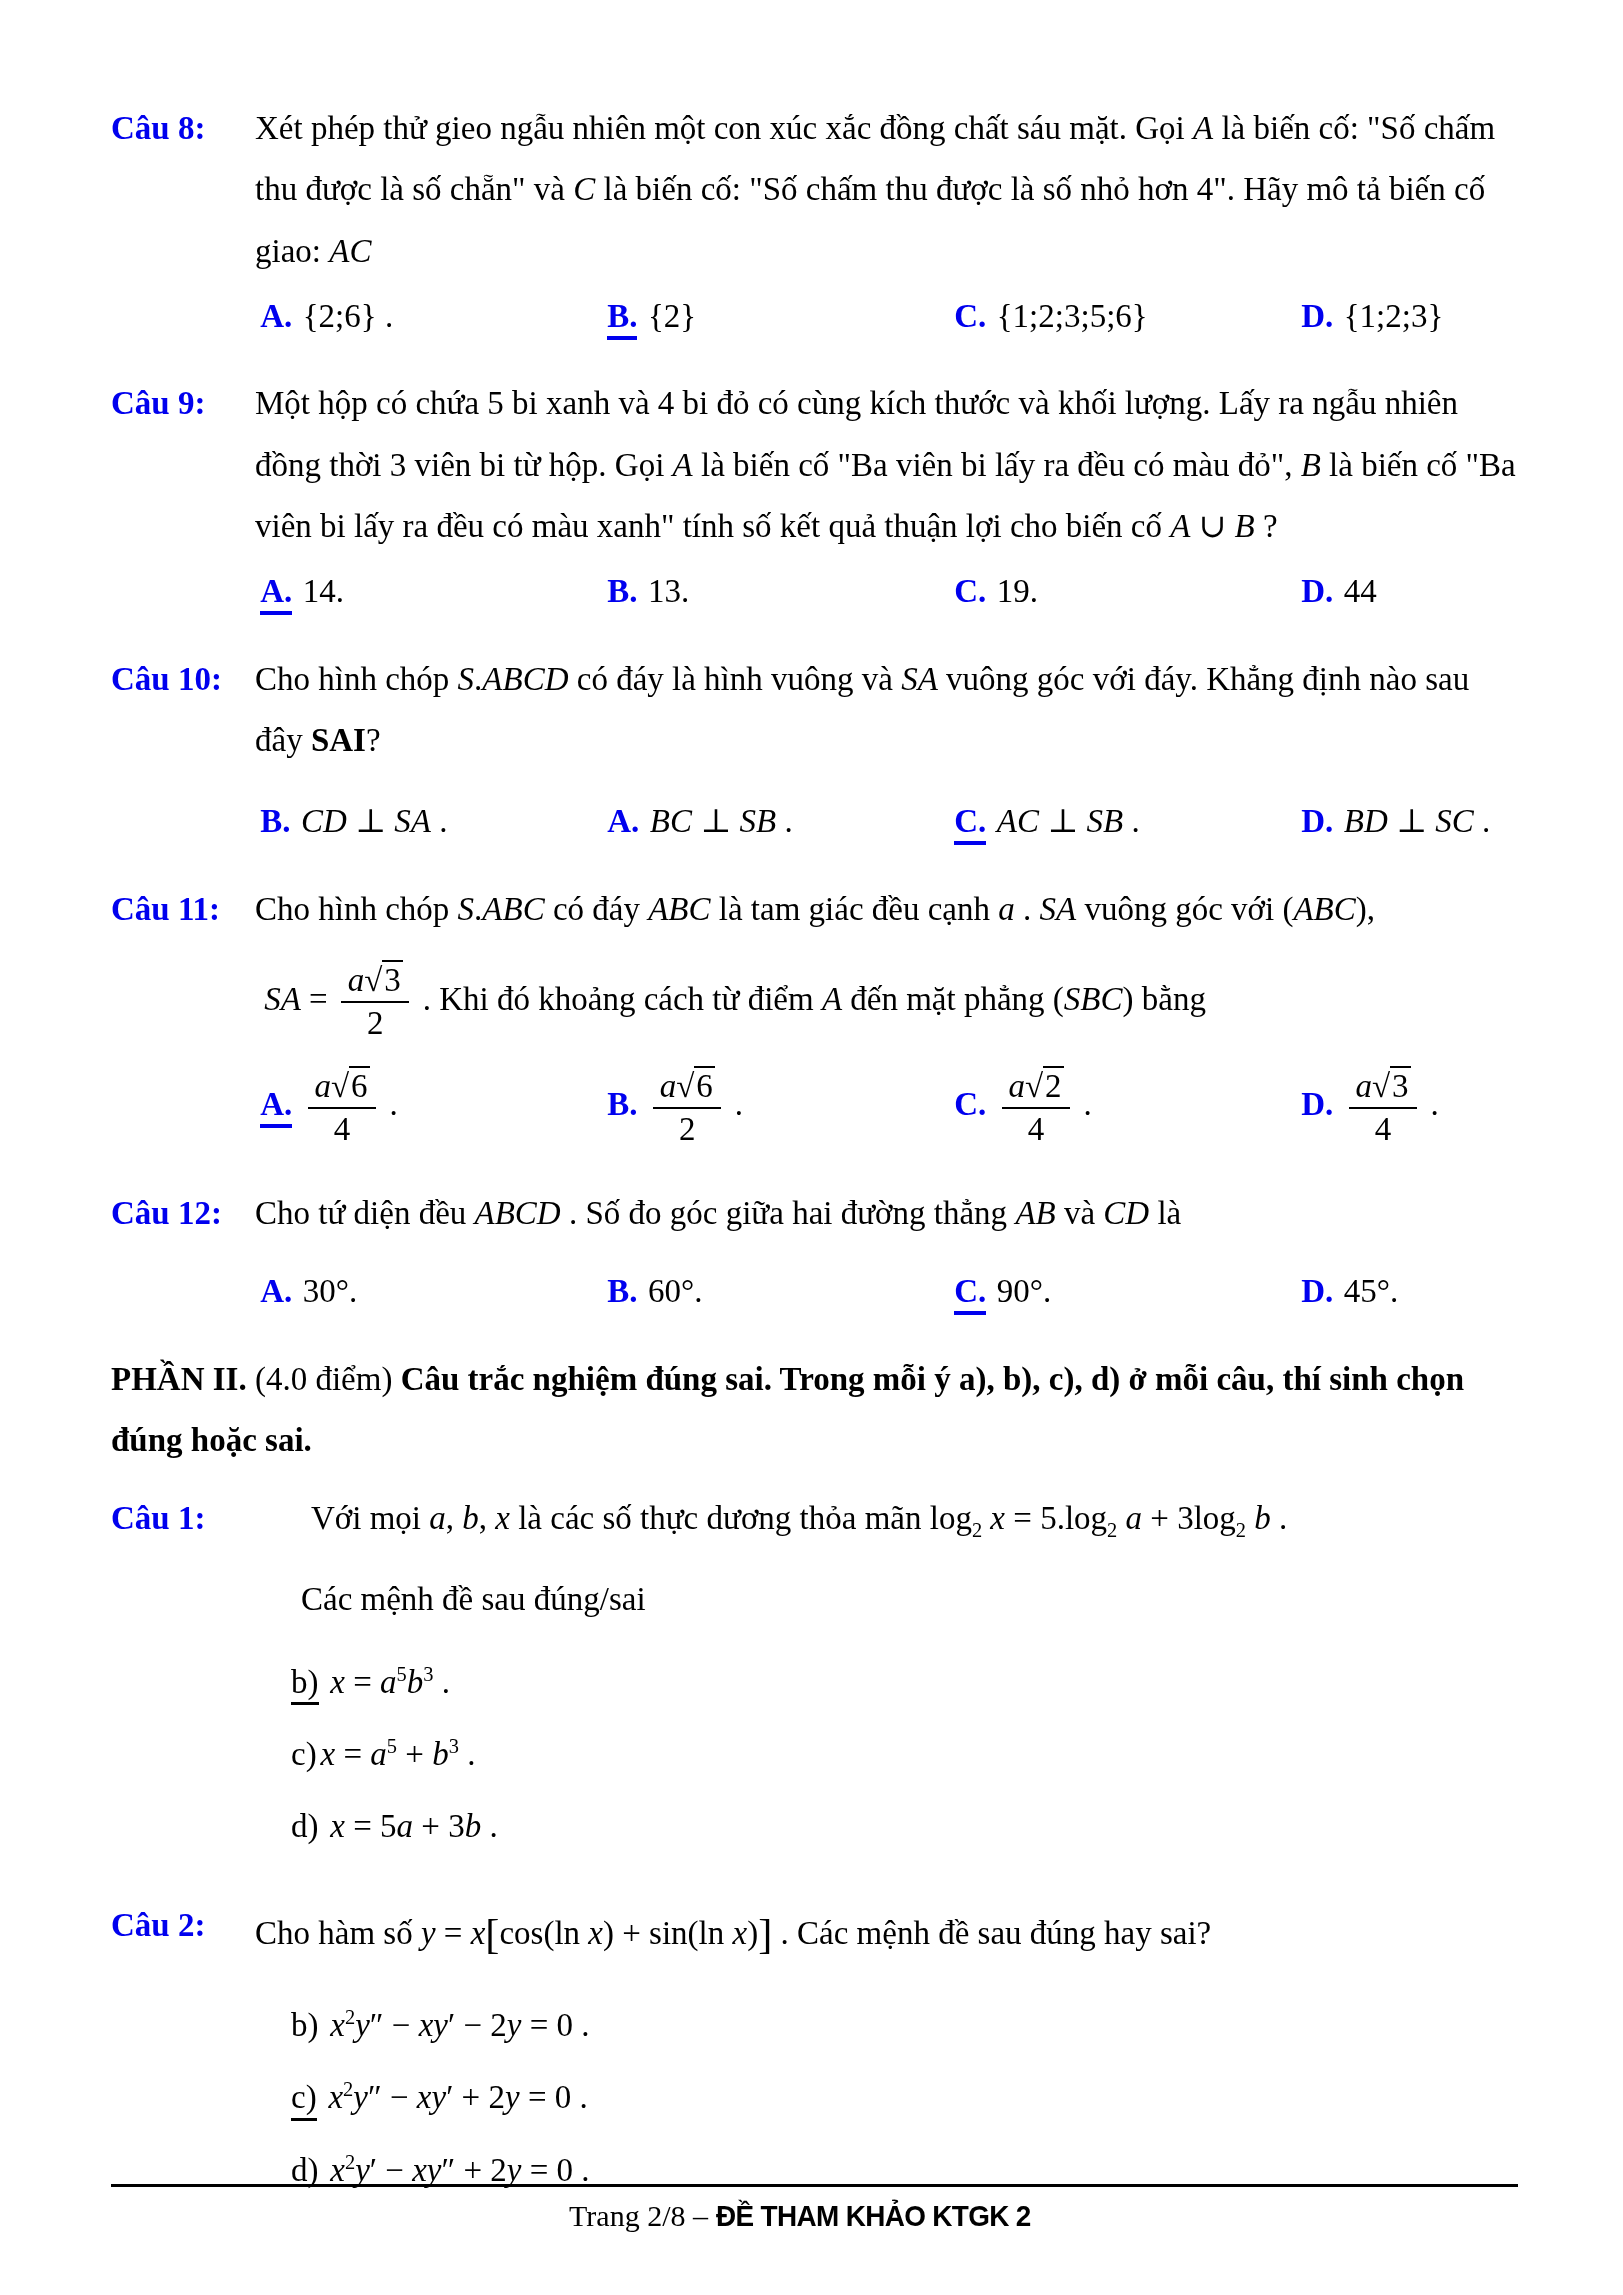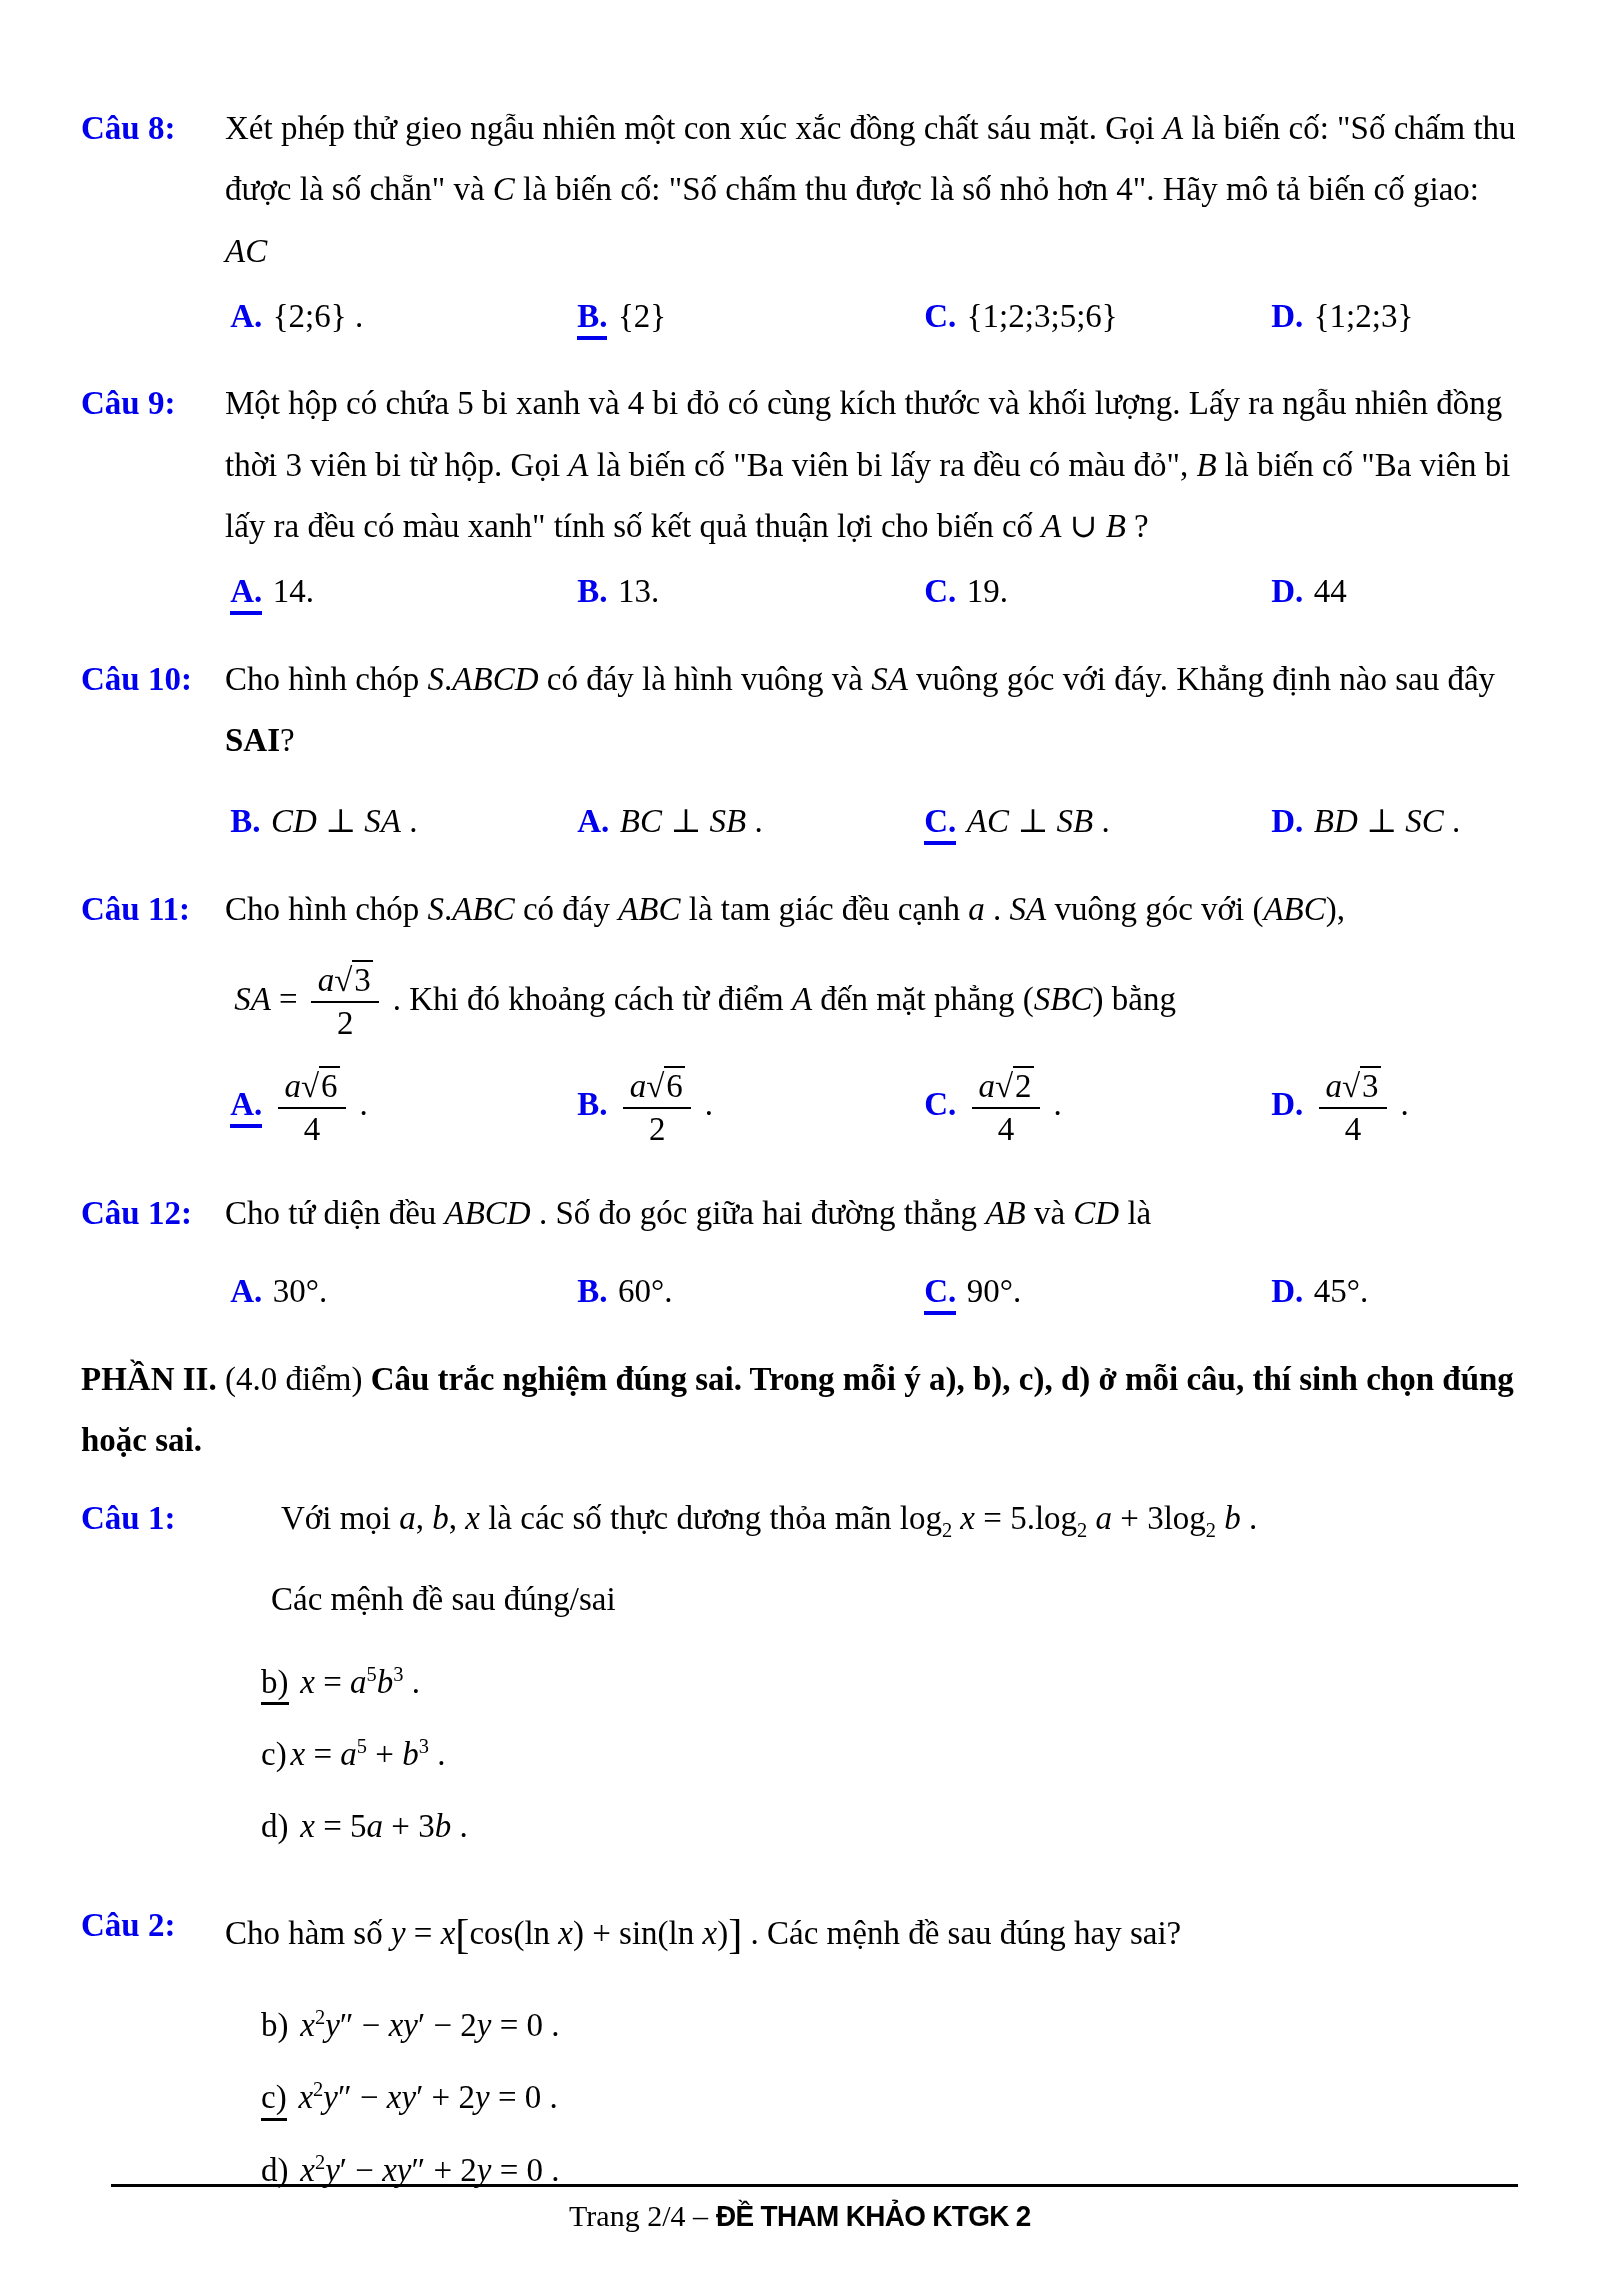--- a/index.html
+++ b/index.html
@@ -1,21 +1,21 @@
 <!DOCTYPE html>
 <html lang="vi" style="font-size:10.5px"><head>
 <meta charset="utf-8">
 <style>
   *{box-sizing:border-box;margin:0;padding:0}
   html,body{background:#fff}
   .page{
     position:relative;width:1623px;height:2295px;background:#fff;
     font-family:"Liberation Serif","DejaVu Serif",serif;
     font-size:33px;color:#000;
-    padding:98px 98px 0 81px;overflow:hidden;
+    padding:98px 98px 0 111px;overflow:hidden;
   }
   :root{--blue:#0000EE;}
   
   .q{display:flex;margin-bottom:26px}
   .q-label{flex:0 0 144px;font-weight:700;color:var(--blue);line-height:1.86}
   .q-body{flex:1;line-height:1.86}
   .q-text{line-height:1.86}
   
   .opts{display:grid;grid-template-columns:347px 347px 347px auto;padding-left:5.2px;margin-top:3.9px}
   .opt{white-space:nowrap}
@@ -145,18 +145,18 @@
         <div class="tf-stem">Cho hàm số <i>y</i> = <i>x</i><span class="bb">[</span>cos(ln <i>x</i>) + sin(ln <i>x</i>)<span class="bb">]</span> . Các mệnh đề sau đúng hay sai?</div>
         <div class="tf-item"><span class="il">b)</span><span><i>x</i><sup>2</sup><i>y</i>″ − <i>xy</i>′ − 2<i>y</i> = 0 .</span></div>
         <div class="tf-item"><span class="il key">c)</span><span><i>x</i><sup>2</sup><i>y</i>″ − <i>xy</i>′ + 2<i>y</i> = 0 .</span></div>
         <div class="tf-item"><span class="il">d)</span><span><i>x</i><sup>2</sup><i>y</i>′ − <i>xy</i>″ + 2<i>y</i> = 0 .</span></div>
       </div>
     </div>
   </section>
 
   <div class="rule"></div>
   <div class="footer-text">
-    <span>Trang 2/4 –</span>
+    <span>Trang 2/8 –</span>
     <span class="doc-label">ĐỀ THAM KHẢO KTGK 2</span>
   </div>
 
 </div>
 
 
 </body></html>

